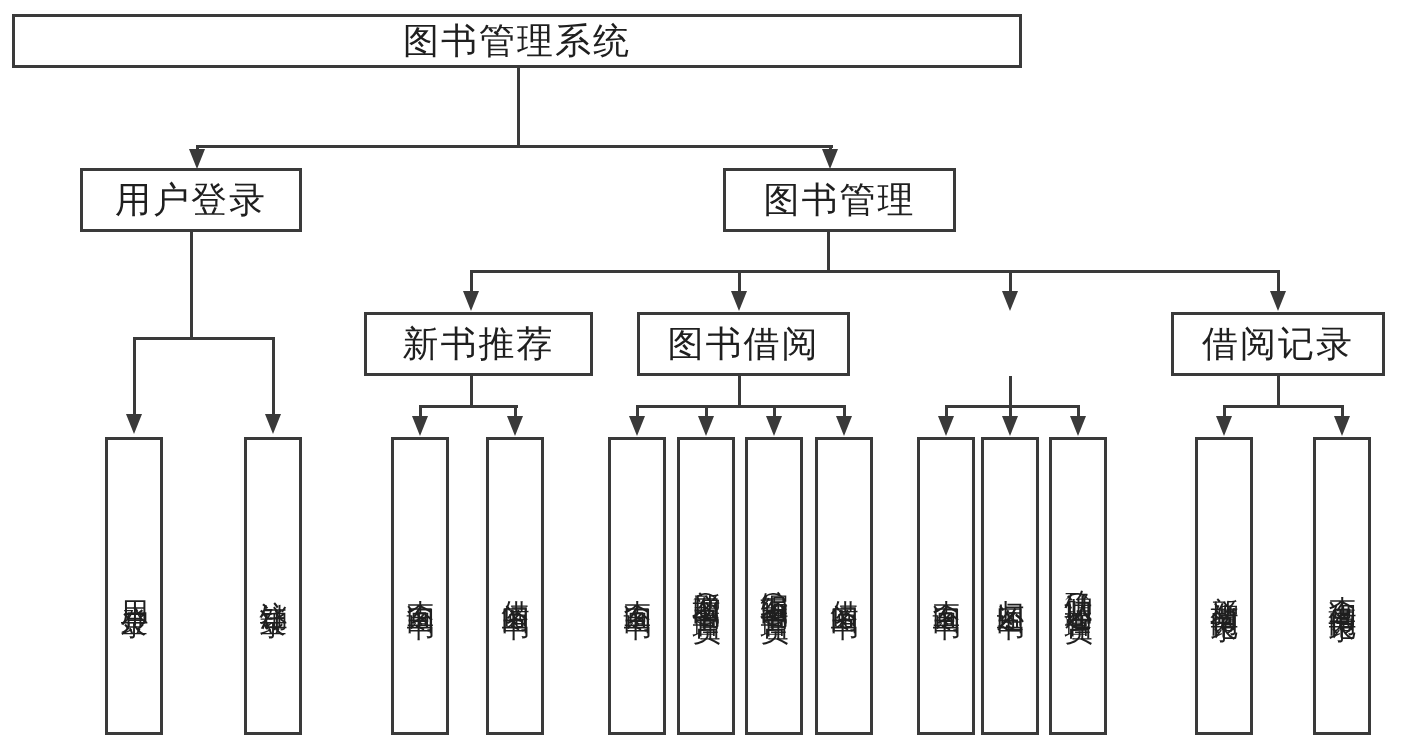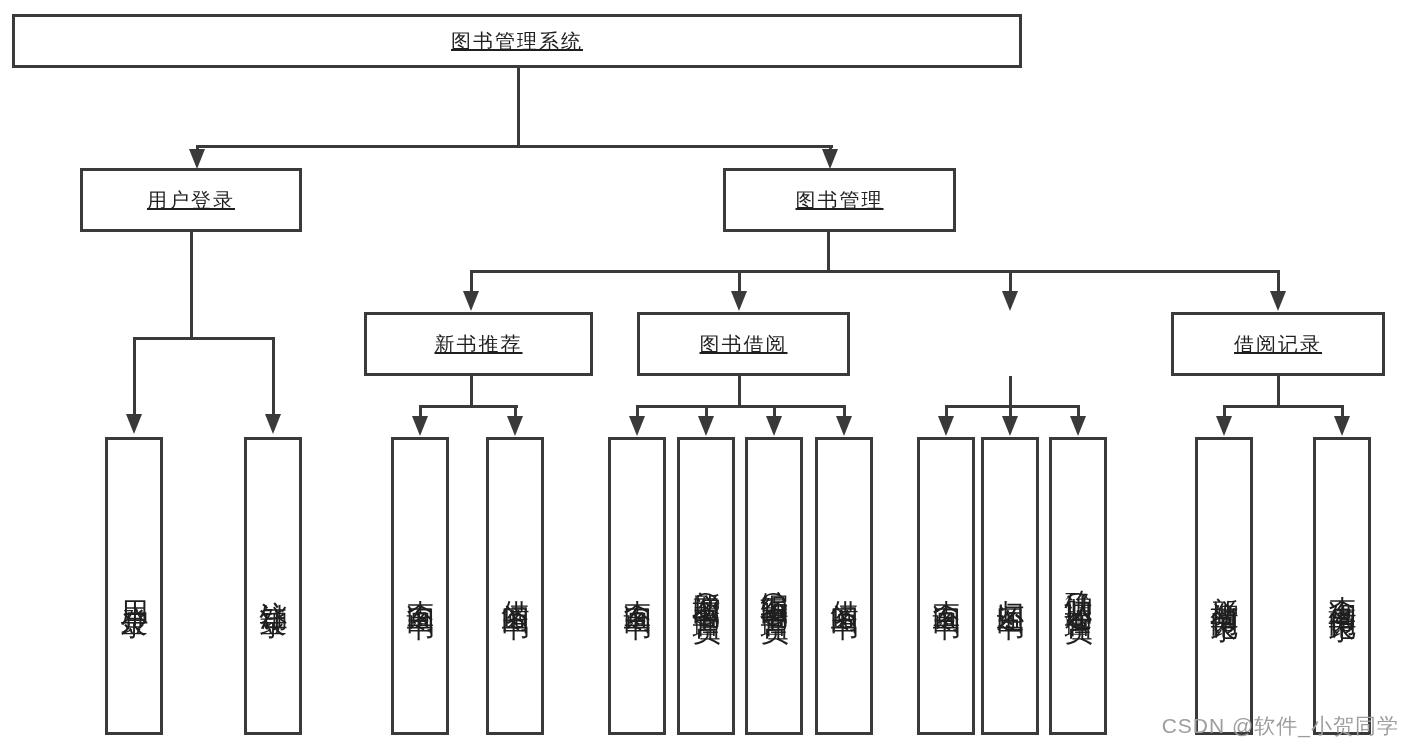--- a/index.html
+++ b/index.html
@@ -10,21 +10,21 @@
   }
   html,body{margin:0;padding:0;background:var(--background);}
   .canvas{
     position:relative;width:1405px;height:747px;background:var(--background);
     font-family:"Liberation Sans",sans-serif;overflow:hidden;
   }
   .box{
     position:absolute;border:3px solid var(--line);background:var(--background);
     display:flex;align-items:center;justify-content:center;box-sizing:border-box;
   }
-  .hlabel{font-size:20px;color:var(--text);letter-spacing:2px;white-space:nowrap;text-decoration:underline;}
+  .hlabel{font-size:36px;color:var(--text);letter-spacing:2px;white-space:nowrap;}
   .vlabel{
     writing-mode:vertical-rl;text-orientation:mixed;line-height:1;
     font-size:28px;color:var(--text);letter-spacing:4px;white-space:nowrap;
   }
   .vline{position:absolute;width:3px;background:var(--line);}
   .hline{position:absolute;height:3px;background:var(--line);}
   .arrow{
     position:absolute;width:0;height:0;
     border-left:8px solid transparent;border-right:8px solid transparent;
     border-top:20px solid var(--line);
@@ -156,15 +156,14 @@
   <div class="vline" style="left:1077px;top:405px;height:13px;"></div>
   <div class="arrow" style="left:1070px;top:416px;"></div>
 
   <div class="vline" style="left:1277px;top:376px;height:32px;"></div>
   <div class="hline" style="left:1223px;top:405px;width:121px;"></div>
   <div class="vline" style="left:1223px;top:405px;height:13px;"></div>
   <div class="arrow" style="left:1216px;top:416px;"></div>
   <div class="vline" style="left:1341px;top:405px;height:13px;"></div>
   <div class="arrow" style="left:1334px;top:416px;"></div>
 
-  <div class="watermark">CSDN @软件_小贺同学</div>
 
 </div>
 
 </body></html>

